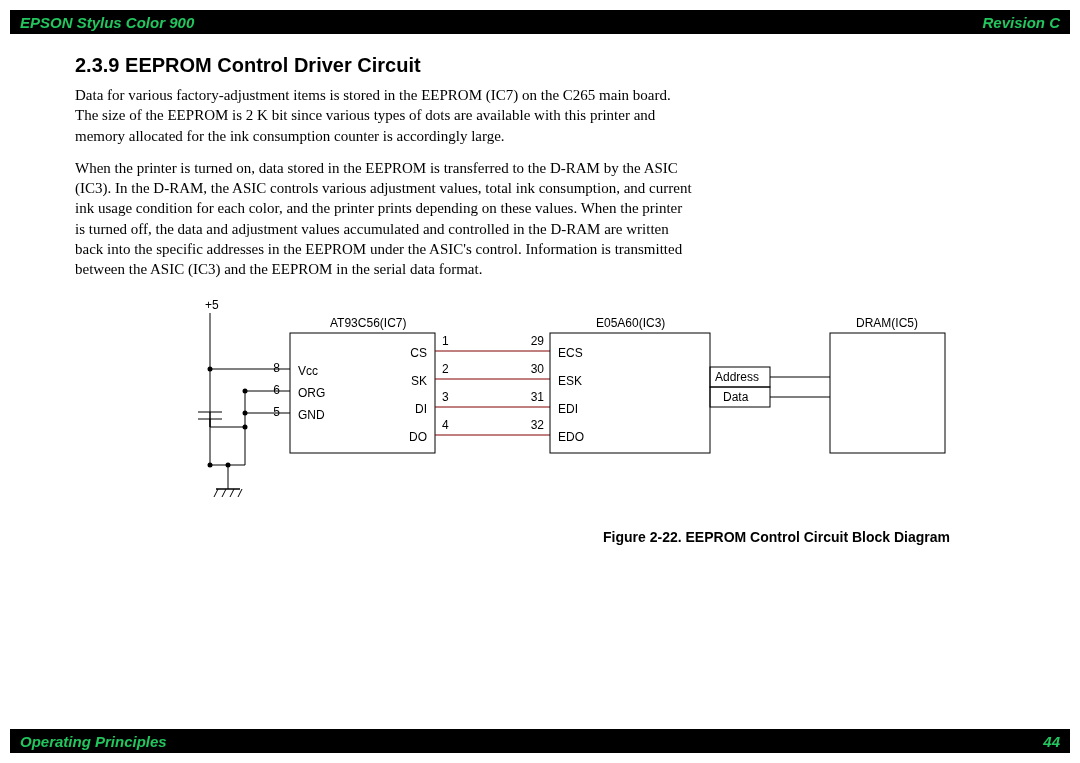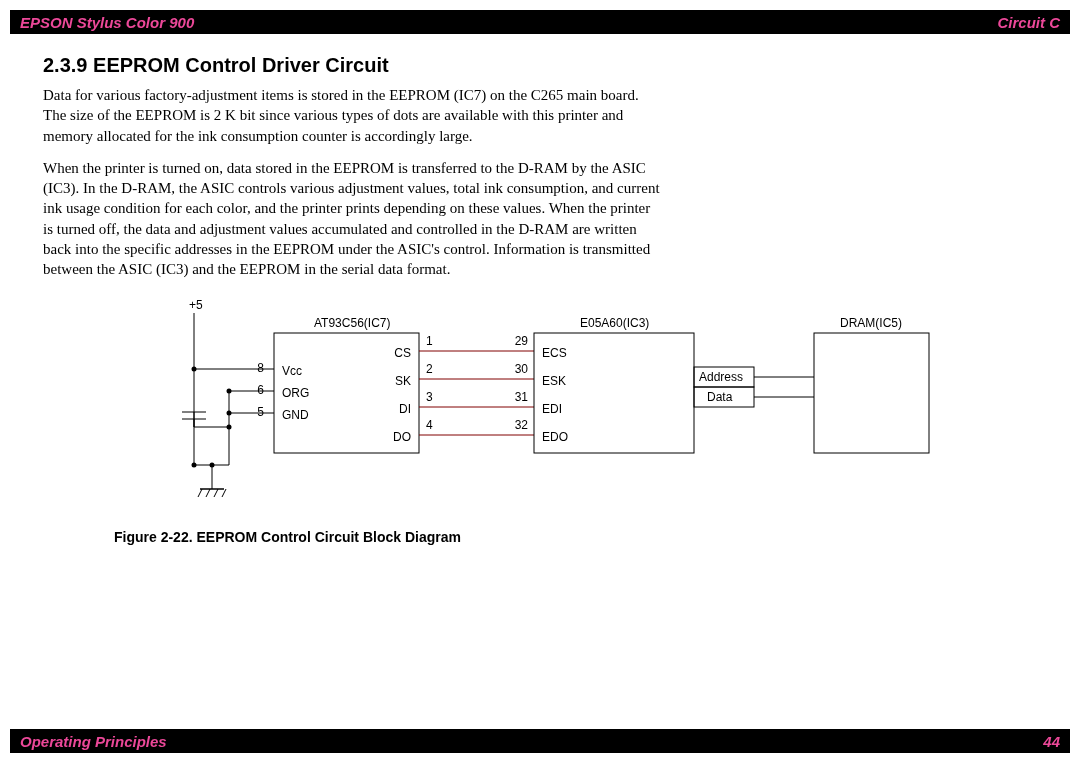--- a/index.html
+++ b/index.html
@@ -6,72 +6,72 @@
     margin: 0;
     padding: 0;
     font-family: Arial, Helvetica, sans-serif;
     background: #fff;
     width: 1080px;
     height: 763px;
     position: relative;
   }
   .header-bar, .footer-bar {
     background: #000;
-    color: #ec4899;
+    color: #22c55e;
     height: 24px;
     display: flex;
     justify-content: space-between;
     align-items: center;
     padding: 0 10px;
     font-style: italic;
     font-weight: bold;
     font-size: 15px;
   }
   .header-bar { margin: 10px 10px 0 10px; }
   .footer-bar {
     position: absolute;
     bottom: 10px;
     left: 10px;
     right: 10px;
     gap: 12px;
   }
   .footer-center { text-align: center; flex: 1; }
   .content {
-    padding: 20px 75px 0 43px;
+    padding: 20px 75px 0 75px;
   }
   h2.section-title {
     font-size: 20px;
     font-weight: bold;
     margin: 0 0 8px 0;
   }
   p.body-text {
     font-size: 15px;
     line-height: 1.35;
     margin: 0 0 12px 0;
     max-width: 620px;
     font-family: Liberation Serif, serif;
   }
   .figure-caption {
-    text-align: left;
+    text-align: right;
     font-weight: bold;
     font-size: 14px;
     margin-top: 8px;
   }
   .diagram {
     margin: 18px auto 0 auto;
     width: 820px;
   }
   svg text { font-family: Arial, Helvetica, sans-serif; font-size: 12px; }
 </style>
 </head>
 <body>
 
 <div class="header-bar">
   <span>EPSON Stylus Color 900</span>
-  <span>Circuit C</span>
+  <span>Revision C</span>
 </div>
 
 <div class="content">
   <h2 class="section-title">2.3.9  EEPROM Control Driver Circuit</h2>
   <p class="body-text">Data for various factory-adjustment items is stored in the EEPROM (IC7) on the C265 main board. The size of the EEPROM is 2 K bit since various types of dots are available with this printer and memory allocated for the ink consumption counter is accordingly large.</p>
   <p class="body-text">When the printer is turned on, data stored in the EEPROM is transferred to the D-RAM by the ASIC (IC3). In the D-RAM, the ASIC controls various adjustment values, total ink consumption, and current ink usage condition for each color, and the printer prints depending on these values. When the printer is turned off, the data and adjustment values accumulated and controlled in the D-RAM are written back into the specific addresses in the EEPROM under the ASIC's control. Information is transmitted between the ASIC (IC3) and the EEPROM in the serial data format.</p>
 
   <div class="diagram">
     <svg width="820" height="220">
 

